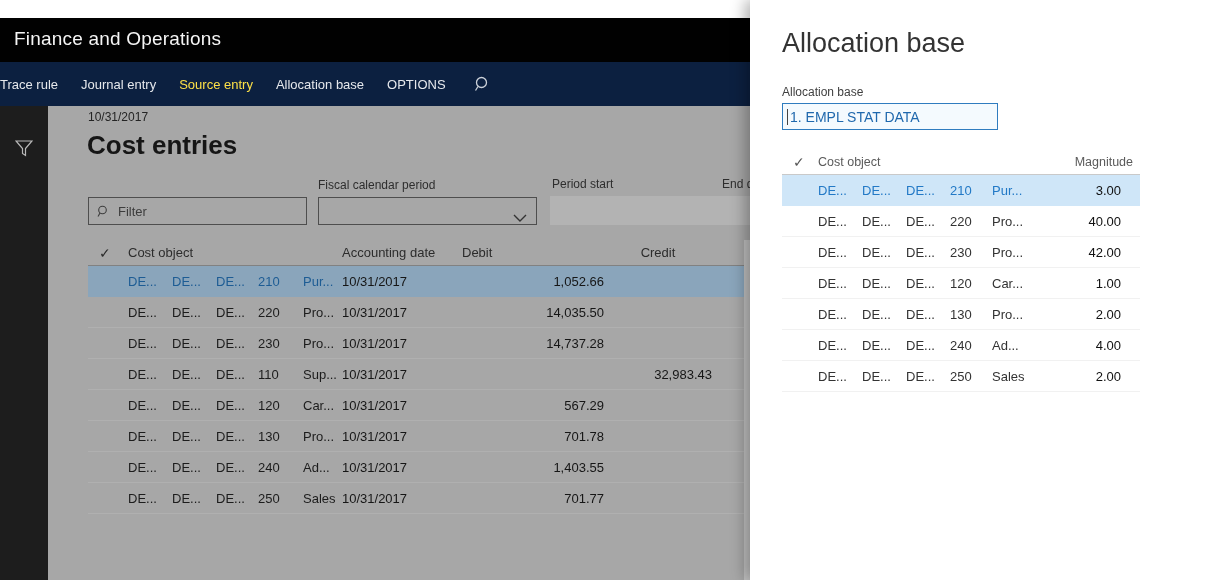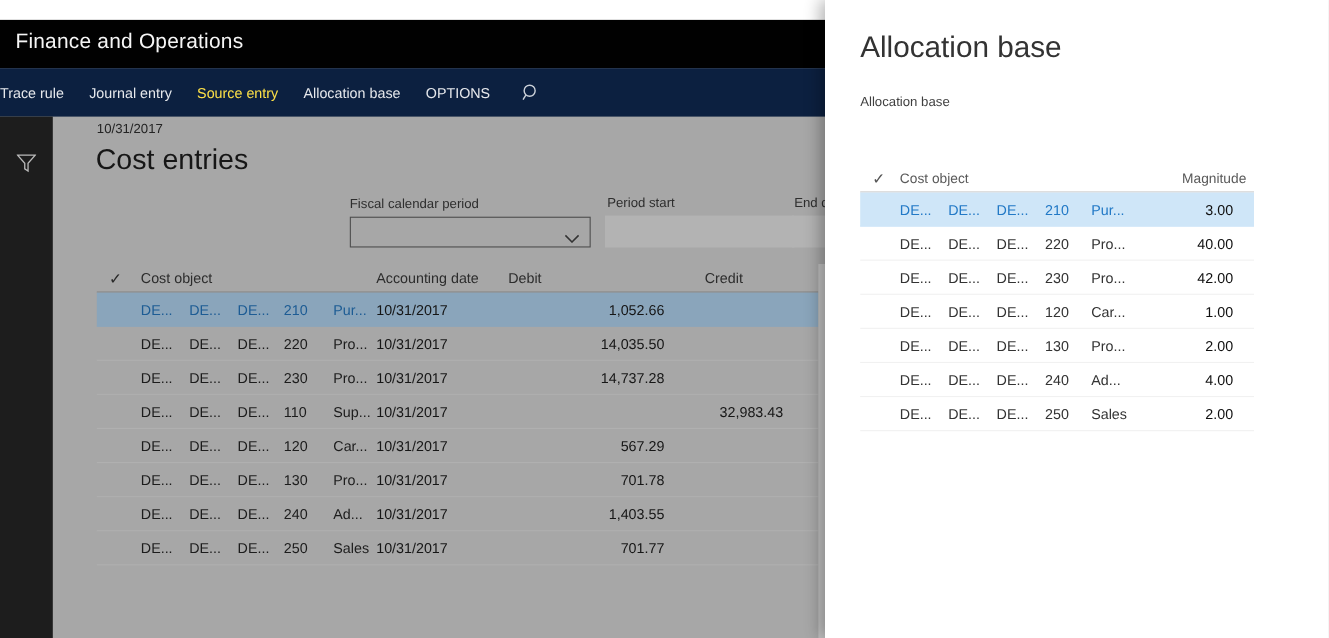--- a/index.html
+++ b/index.html
@@ -14,21 +14,21 @@
   .topbar { position:absolute; left:0; top:0; width:100%; height:44px; background:#010101; }
   .app-title { position:absolute; left:14px; top:10px; font-size:19px; font-weight:300; color:#f5f5f5; letter-spacing:.2px; }
   .navbar { position:absolute; left:0; top:44px; width:100%; height:44px; background:#0c2040; display:flex; align-items:center; }
   .nav-item { color:#e6e8ec; font-size:13px; margin-right:23px; white-space:nowrap; }
   .nav-item.disabled { color:#fde047; }
   .nav-search { margin-left:5px; display:flex; align-items:center; }
   .sidebar { position:absolute; left:0; top:88px; width:48px; height:492px; background:#1d1d1d; }
   .funnel-icon { position:absolute; left:15px; top:34px; }
 
   .page-date { position:absolute; left:88px; top:92px; font-size:12px; color:#242424; }
-  .page-title { position:absolute; left:87px; top:112px; font-size:26px; font-weight:400; color:#161616; }
+  .page-title { position:absolute; left:87px; top:112px; font-size:26px; font-weight:700; color:#161616; }
 
   .field-label { position:absolute; font-size:12px; color:#2e2e2e; white-space:nowrap; }
   .filter-box { position:absolute; left:88px; top:179px; width:219px; height:28px; border:1px solid #4e4e4e; display:flex; align-items:center; padding-left:8px; gap:8px; }
   .filter-placeholder { font-size:13px; color:#3d3d3d; }
   .fiscal-box { position:absolute; left:318px; top:179px; width:219px; height:28px; border:1px solid #4e4e4e; }
   .fiscal-chevron { position:absolute; right:9px; top:10px; }
   .disabled-input { position:absolute; background:#b3b3b3; height:29px; top:178px; }
   .period-input { left:550px; width:172px; }
   .end-input { left:720px; width:40px; }
 
@@ -105,20 +105,27 @@
     <span class="funnel-icon">
       <svg width="18" height="17" viewBox="0 0 18 17">
           <path d="M1 1 H17 L10.5 8.5 V15.5 L7.5 13.5 V8.5 Z" fill="none" stroke="#b9b9b9" stroke-width="1.2"></path>
         </svg>
     </span>
   </div>
 
   <div class="page-date">10/31/2017</div>
   <div class="page-title">Cost entries</div>
 
+  <div class="filter-box">
+    <svg width="13" height="13" viewBox="0 0 13 13">
+        <circle cx="5.5" cy="5" r="3.8" fill="none" stroke="#3d3d3d" stroke-width="1.1"></circle>
+        <line x1="3" y1="8" x2="1" y2="11.5" stroke="#3d3d3d" stroke-width="1.1"></line>
+      </svg>
+    <span class="filter-placeholder">Filter</span>
+  </div>
 
   <div class="field-label" style="left:318px; top:160px;">Fiscal calendar period</div>
   <div class="fiscal-box">
     <span class="fiscal-chevron">
       <svg width="14" height="8" viewBox="0 0 14 8">
           <polyline points="1,1 7,7 13,1" fill="none" stroke="#333333" stroke-width="1.4"></polyline>
         </svg>
     </span>
   </div>
 
@@ -224,20 +231,24 @@
         <span class="mc-debit">701.77</span>
         <span class="mc-credit"></span>
       </div>
     </div>
   <div class="scrollbar-main"></div>
 </div>
 
 <div class="panel">
   <div class="panel-title">Allocation base</div>
   <div class="panel-field-label">Allocation base</div>
+  <div class="panel-input">
+    <span class="caret"></span>
+    <span>1. EMPL STAT DATA</span>
+  </div>
 
   <div class="panel-grid-header">
     <span class="ph-check check-glyph">✓</span>
     <span class="ph-co">Cost object</span>
     <span class="ph-mag">Magnitude</span>
   </div>
   <div class="panel-grid-body">
       <div class="grid-row panel-row sel-panel">
         <span class="pc-check"></span>
         <span class="pc-de link">DE...</span>

